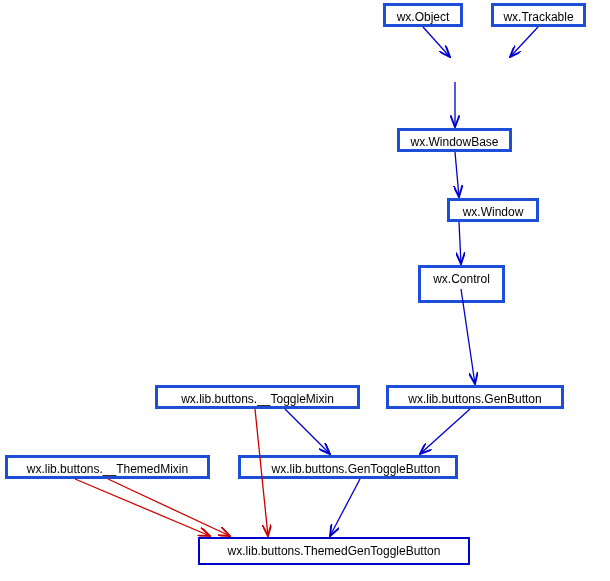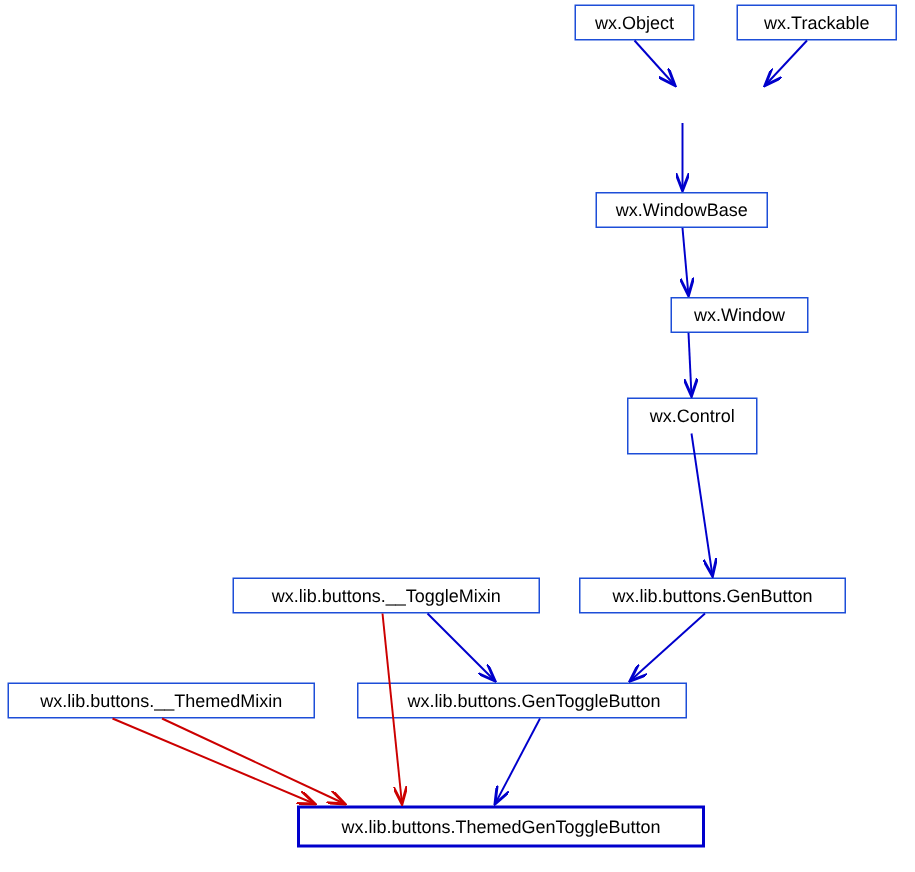--- a/index.html
+++ b/index.html
@@ -12,21 +12,21 @@
       overflow: hidden;
       position: relative;
     }
     .diagram-container {
       width: 610px;
       height: 581px;
       position: relative;
     }
     .node {
       position: absolute;
-      border: 1px solid #1d4ed8;
+      border: 3px solid #1d4ed8;
       background: #ffffff;
       padding: 4px 8px;
       text-align: center;
       white-space: nowrap;
       font-size: 12px;
     }
     .node-highlight {
       border: 2px solid #0000cc;
       border-width: 2px;
       margin-left: 40px;
@@ -40,21 +40,21 @@
       pointer-events: none;
     }
   </style>
 </head>
 <body>
 
 <div class="diagram-container">
 
   <div class="node" id="node-wx-object" style="left:383px; top:3px; width:80px; height:24px;">wx.Object</div>
 
-  <div class="node" id="node-wx-trackable" style="left:491px; top:3px; width:107px; height:24px;">wx.Trackable</div>
+  <div class="node" id="node-wx-trackable" style="left:491px; top:3px; width:95px; height:24px;">wx.Trackable</div>
 
 
   <div class="node" id="node-wx-windowbase" style="left:397px; top:128px; width:115px; height:24px;">wx.WindowBase</div>
 
   <div class="node" id="node-wx-window" style="left:413px; top:198px; width:92px; height:24px;margin-left:34px;">wx.Window</div>
 
   <div class="node" id="node-wx-control" style="left:418px; top:265px; width:87px; height:38px;">wx.Control</div>
 
   <div class="node" id="node-wx-lib-genbutton" style="left:386px; top:385px; width:178px; height:24px;">wx.lib.buttons.GenButton</div>
 

